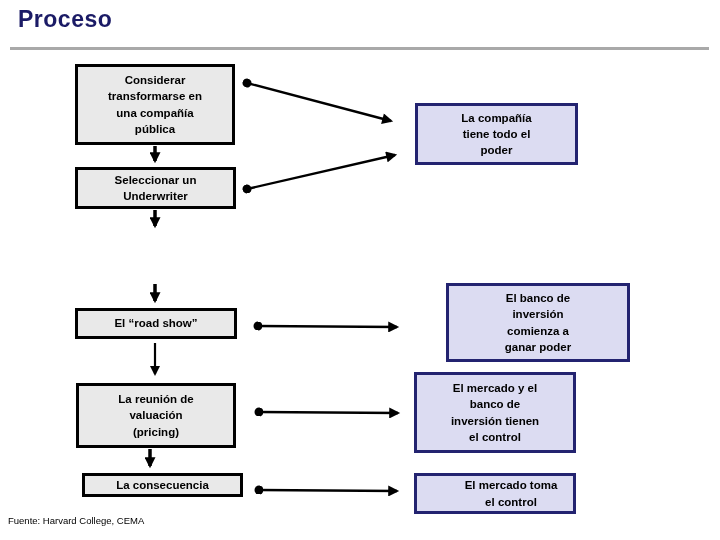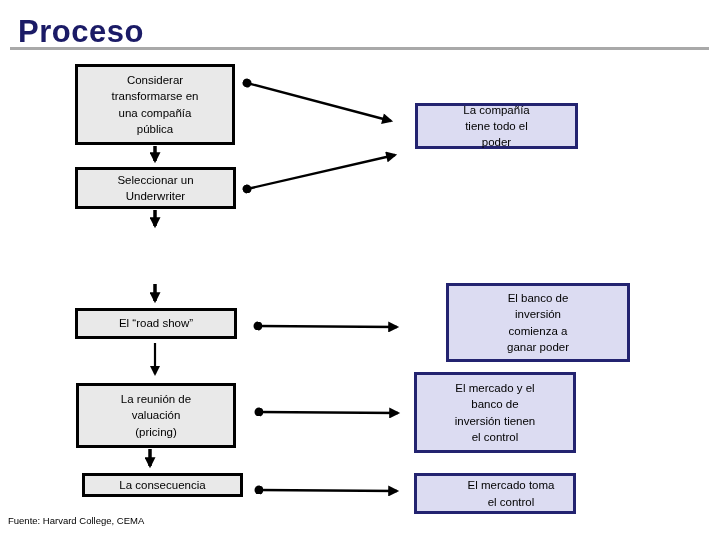--- a/index.html
+++ b/index.html
@@ -15,51 +15,51 @@
   *{margin:0;padding:0;box-sizing:border-box;}
   html,body{width:720px;height:540px;}
   body{
     font-family:"Liberation Sans", sans-serif;
     background:#ffffff;
     position:relative;
     overflow:hidden;
   }
   .slide{position:absolute;inset:0;}
   .title{
-    position:absolute;left:18px;top:14px;
-    font-size:31px;font-weight:bold;color:var(--title);
+    position:absolute;left:18px;top:6px;
+    font-size:23px;font-weight:bold;color:var(--title);
     letter-spacing:0.5px;
   }
   .rule{
     position:absolute;left:10px;top:47px;width:699px;height:3px;
     background:var(--rule);
   }
   .box{
     position:absolute;
     display:flex;align-items:center;justify-content:center;
     text-align:center;
-    font-weight:normal;color:var(--text);
+    font-weight:bold;color:var(--text);
     font-size:11.5px;line-height:1.42;
   }
   .box-label{white-space:pre-line;}
   .lbox{
     background:var(--step_box_fill);
     border:3px solid var(--step_box_border);
   }
   .rbox{
     background:var(--outcome_box_fill);
     border:3px solid var(--outcome_box_border);
   }
   .lbox1{left:75px;top:64px;width:160px;height:81px;}
   .lbox2{left:75px;top:167px;width:161px;height:42px;}
   .lbox3{left:75px;top:233px;width:162px;height:50px;}
   .lbox4{left:75px;top:308px;width:162px;height:31px;}
   .lbox5{left:76px;top:383px;width:160px;height:65px;}
   .lbox6{left:82px;top:473px;width:161px;height:24px;}
-  .rbox1{left:415px;top:103px;width:163px;height:46px;}
+  .rbox1{left:415px;top:103px;width:163px;height:62px;}
   .rbox2{left:414px;top:283px;width:184px;height:79px;margin-left:32px;}
   .rbox3{left:414px;top:372px;width:162px;height:81px;}
   .rbox4{left:414px;top:473px;width:162px;height:41px;padding-left:32px;}
   .arrows{
     position:absolute;left:0;top:0;width:720px;height:540px;
     pointer-events:none;
   }
   .ink-fill{fill:var(--arrow);}
   .ink-line{stroke:var(--arrow);}
   .footer{

